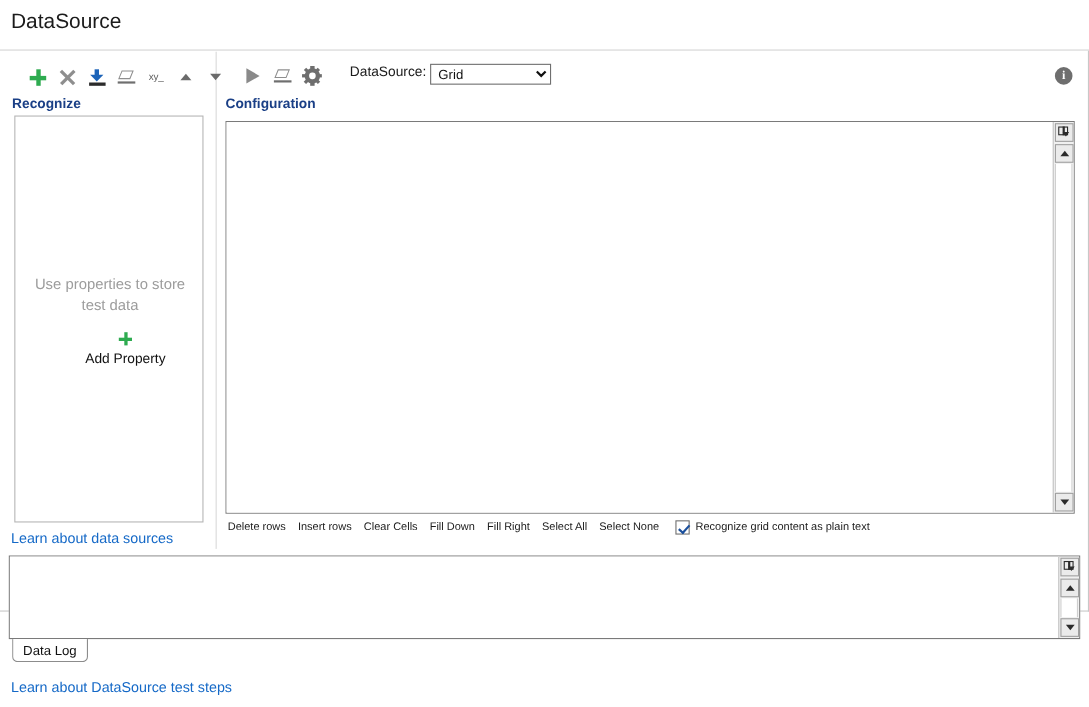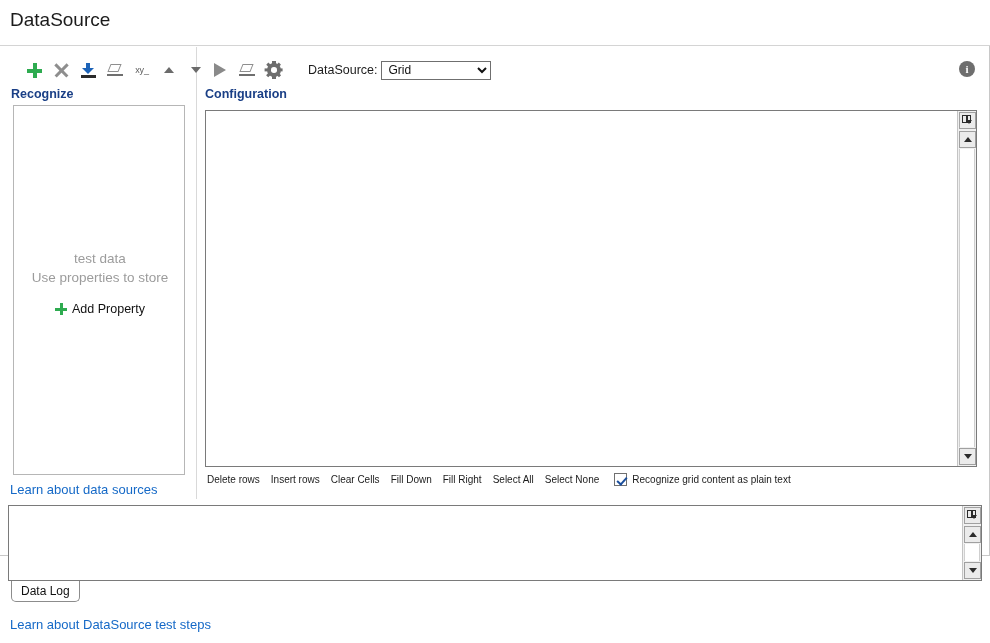--- a/index.html
+++ b/index.html
@@ -121,43 +121,43 @@
     position: absolute; left: 13px; top: 105px;
     width: 172px; height: 370px;
     background: #ffffff;
     border: 1px solid #b6b6b6;
   }
   .props-empty {
     position: absolute; left: 0; top: 143px; width: 172px;
     text-align: center; color: #9c9c9c; font-size: 13.5px; line-height: 19px;
   }
   .add-prop-row {
-    position: absolute; left: 0; top: 196px; width: 172px;
+    position: absolute; left: 14px; top: 196px; width: 172px;
     display: flex; align-items: center; justify-content: center;
-    gap: 5px; cursor: default;
+    gap: 5px; cursor: default; flex-direction: column;
   }
   .add-prop-plus { position: relative; width: 12px; height: 12px; }
   .add-prop-plus::before, .add-prop-plus::after {
     content: ""; position: absolute; background: #2eab50;
   }
   .add-prop-plus::before { left: 4.5px; top: 0; width: 3.4px; height: 12px; }
   .add-prop-plus::after { left: 0; top: 4.5px; width: 12px; height: 3.4px; }
   .add-prop-text { font-size: 12.5px; color: #111; }
 
   .link {
     color: #1569c7; font-size: 13px; cursor: pointer;
     text-decoration: none;
   }
   .lnk-datasources { position: absolute; left: 10px; top: 482px; }
   .lnk-teststeps { position: absolute; left: 10px; top: 617px; }
 
   
   .right-toolbar {
-    position: absolute; left: 209px; top: 58px;
-    height: 24px; display: flex; align-items: center;
+    position: absolute; left: 219px; top: 58px;
+    height: 24px; display: flex; align-items: flex-start;
   }
   .play-icon {
     width: 0; height: 0;
     border-top: 7.5px solid transparent;
     border-bottom: 7.5px solid transparent;
     border-left: 12px solid #8a8a8a;
   }
   .gear-icon {
     position: relative; width: 16px; height: 16px;
   }
@@ -364,22 +364,22 @@
     </div>
     <div class="tb-btn">
       <span class="chev down"></span>
     </div>
   </div>
 
   <div class="pane-label lbl-properties">Recognize</div>
 
   <div class="props-box">
     <div class="props-empty">
+      <div>Use properties to store</div>
       <div>test data</div>
-      <div>Use properties to store</div>
     </div>
     <div class="add-prop-row">
       <span class="add-prop-plus"></span>
       <span class="add-prop-text">Add Property</span>
     </div>
   </div>
 
   <a class="link lnk-datasources">Learn about data sources</a>
 
   <div class="right-toolbar">

